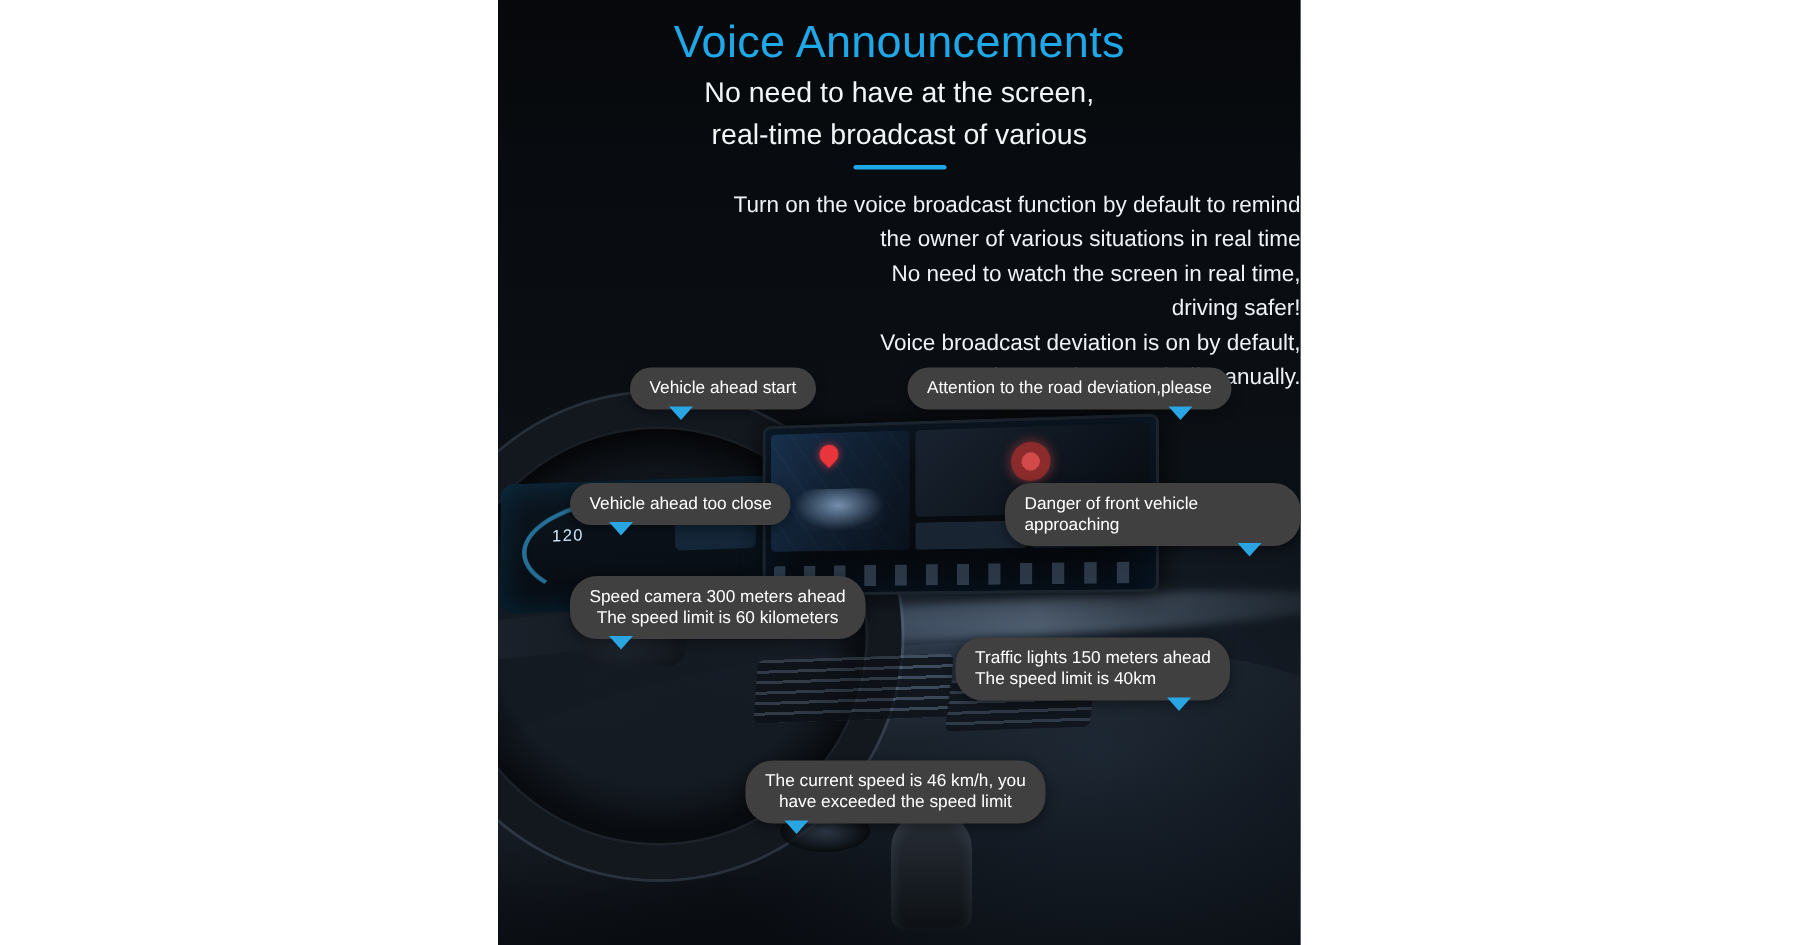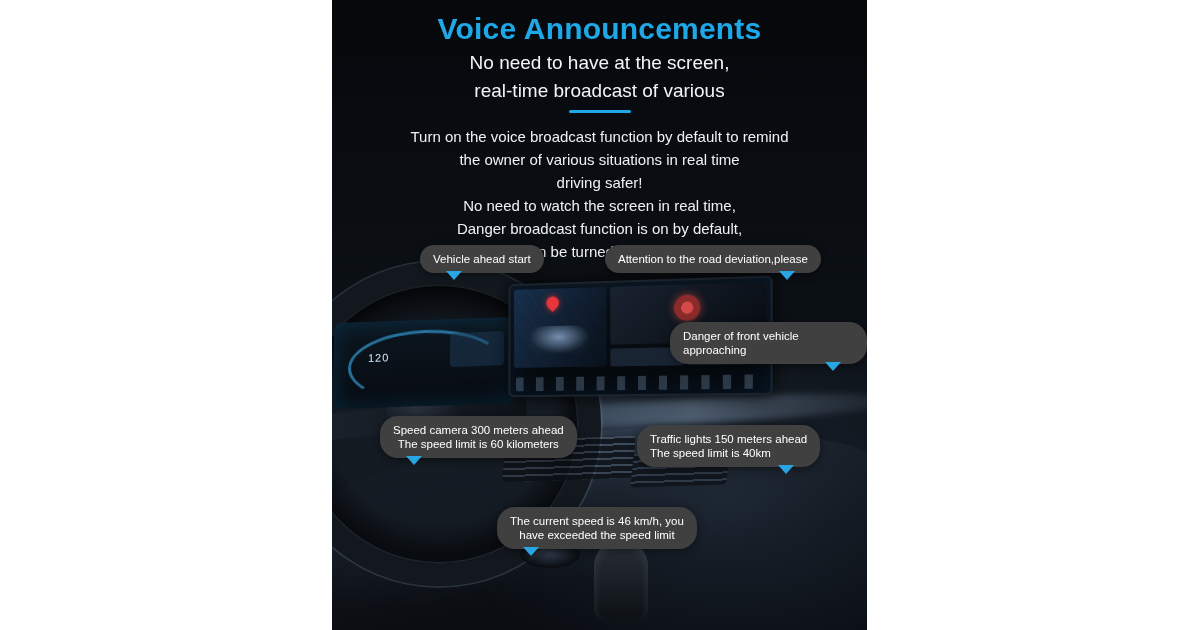--- a/index.html
+++ b/index.html
@@ -242,21 +242,21 @@
   
   .head {
     position: absolute;
     left: 0; top: 0; width: 535px;
     text-align: center;
     color: #ffffff;
   }
   .title {
     margin: 12px 0 0;
     font-size: 30px;
-    font-weight: bold;
+    font-weight: normal;
     color: #1fa8e8;
     letter-spacing: .2px;
   }
   .sub {
     margin: 6px 0 0;
     font-size: 19px;
     line-height: 22px;
     color: #f2f5f8;
     font-weight: 300;
   }
@@ -267,21 +267,21 @@
     margin: 8px auto 0;
     border-radius: 2px;
   }
   .body-copy {
     margin: 13px 0 0;
     font-size: 15px;
     line-height: 21px;
     color: #eef2f6;
     font-weight: 300;
   }
-  .body-copy p { margin: 0 0 2px; }
+  .body-copy p { margin: 0 0 2px; text-align: right; }
 
   
   .bubble {
     position: absolute;
     background: #404040;
     color: #ffffff;
     border-radius: 18px;
     padding: 7px 13px;
     font-size: 11.5px;
     line-height: 14px;
@@ -340,35 +340,36 @@
     <div class="shifter"></div>
 
     <div class="head">
       <div class="title">Voice Announcements</div>
       <div class="sub">No need to have at the screen,</div>
       <div class="sub">real-time broadcast of various</div>
       <div class="rule"></div>
       <div class="body-copy">
         <p>Turn on the voice broadcast function by default to remind</p>
         <p>the owner of various situations in real time</p>
+        <p>No need to watch the screen in real time,</p>
         <p>driving safer!</p>
-        <p>No need to watch the screen in real time,</p>
-        <p>Danger broadcast function is on by default,</p>
+        <p>Voice broadcast deviation is on by default,</p>
         <p>but can be turned off manually.</p>
       </div>
     </div>
 
     <div class="bubble" style="left:88px; top:245px;">Vehicle ahead start</div>
 
     <div class="bubble tail-right" style="left:273px; top:245px;">Attention to the road deviation,please</div>
 
+    <div class="bubble" style="left:48px; top:322px;">Vehicle ahead too close</div>
 
     <div class="bubble tail-right" style="left:338px; top:322px;">Danger of front vehicle approaching</div>
 
-    <div class="bubble" style="left:48px; top:416px; text-align:center;">Speed camera 300 meters ahead
+    <div class="bubble" style="left:48px; top:384px; text-align:center;">Speed camera 300 meters ahead
 The speed limit is 60 kilometers</div>
 
     <div class="bubble tail-right" style="left:305px; top:425px; text-align:left;">Traffic lights 150 meters ahead
 The speed limit is 40km</div>
 
     <div class="bubble" style="left:165px; top:488px; text-align:center;margin-top:19px;">The current speed is 46 km/h, you
 have exceeded the speed limit</div>
 
   </div>
 </div>

